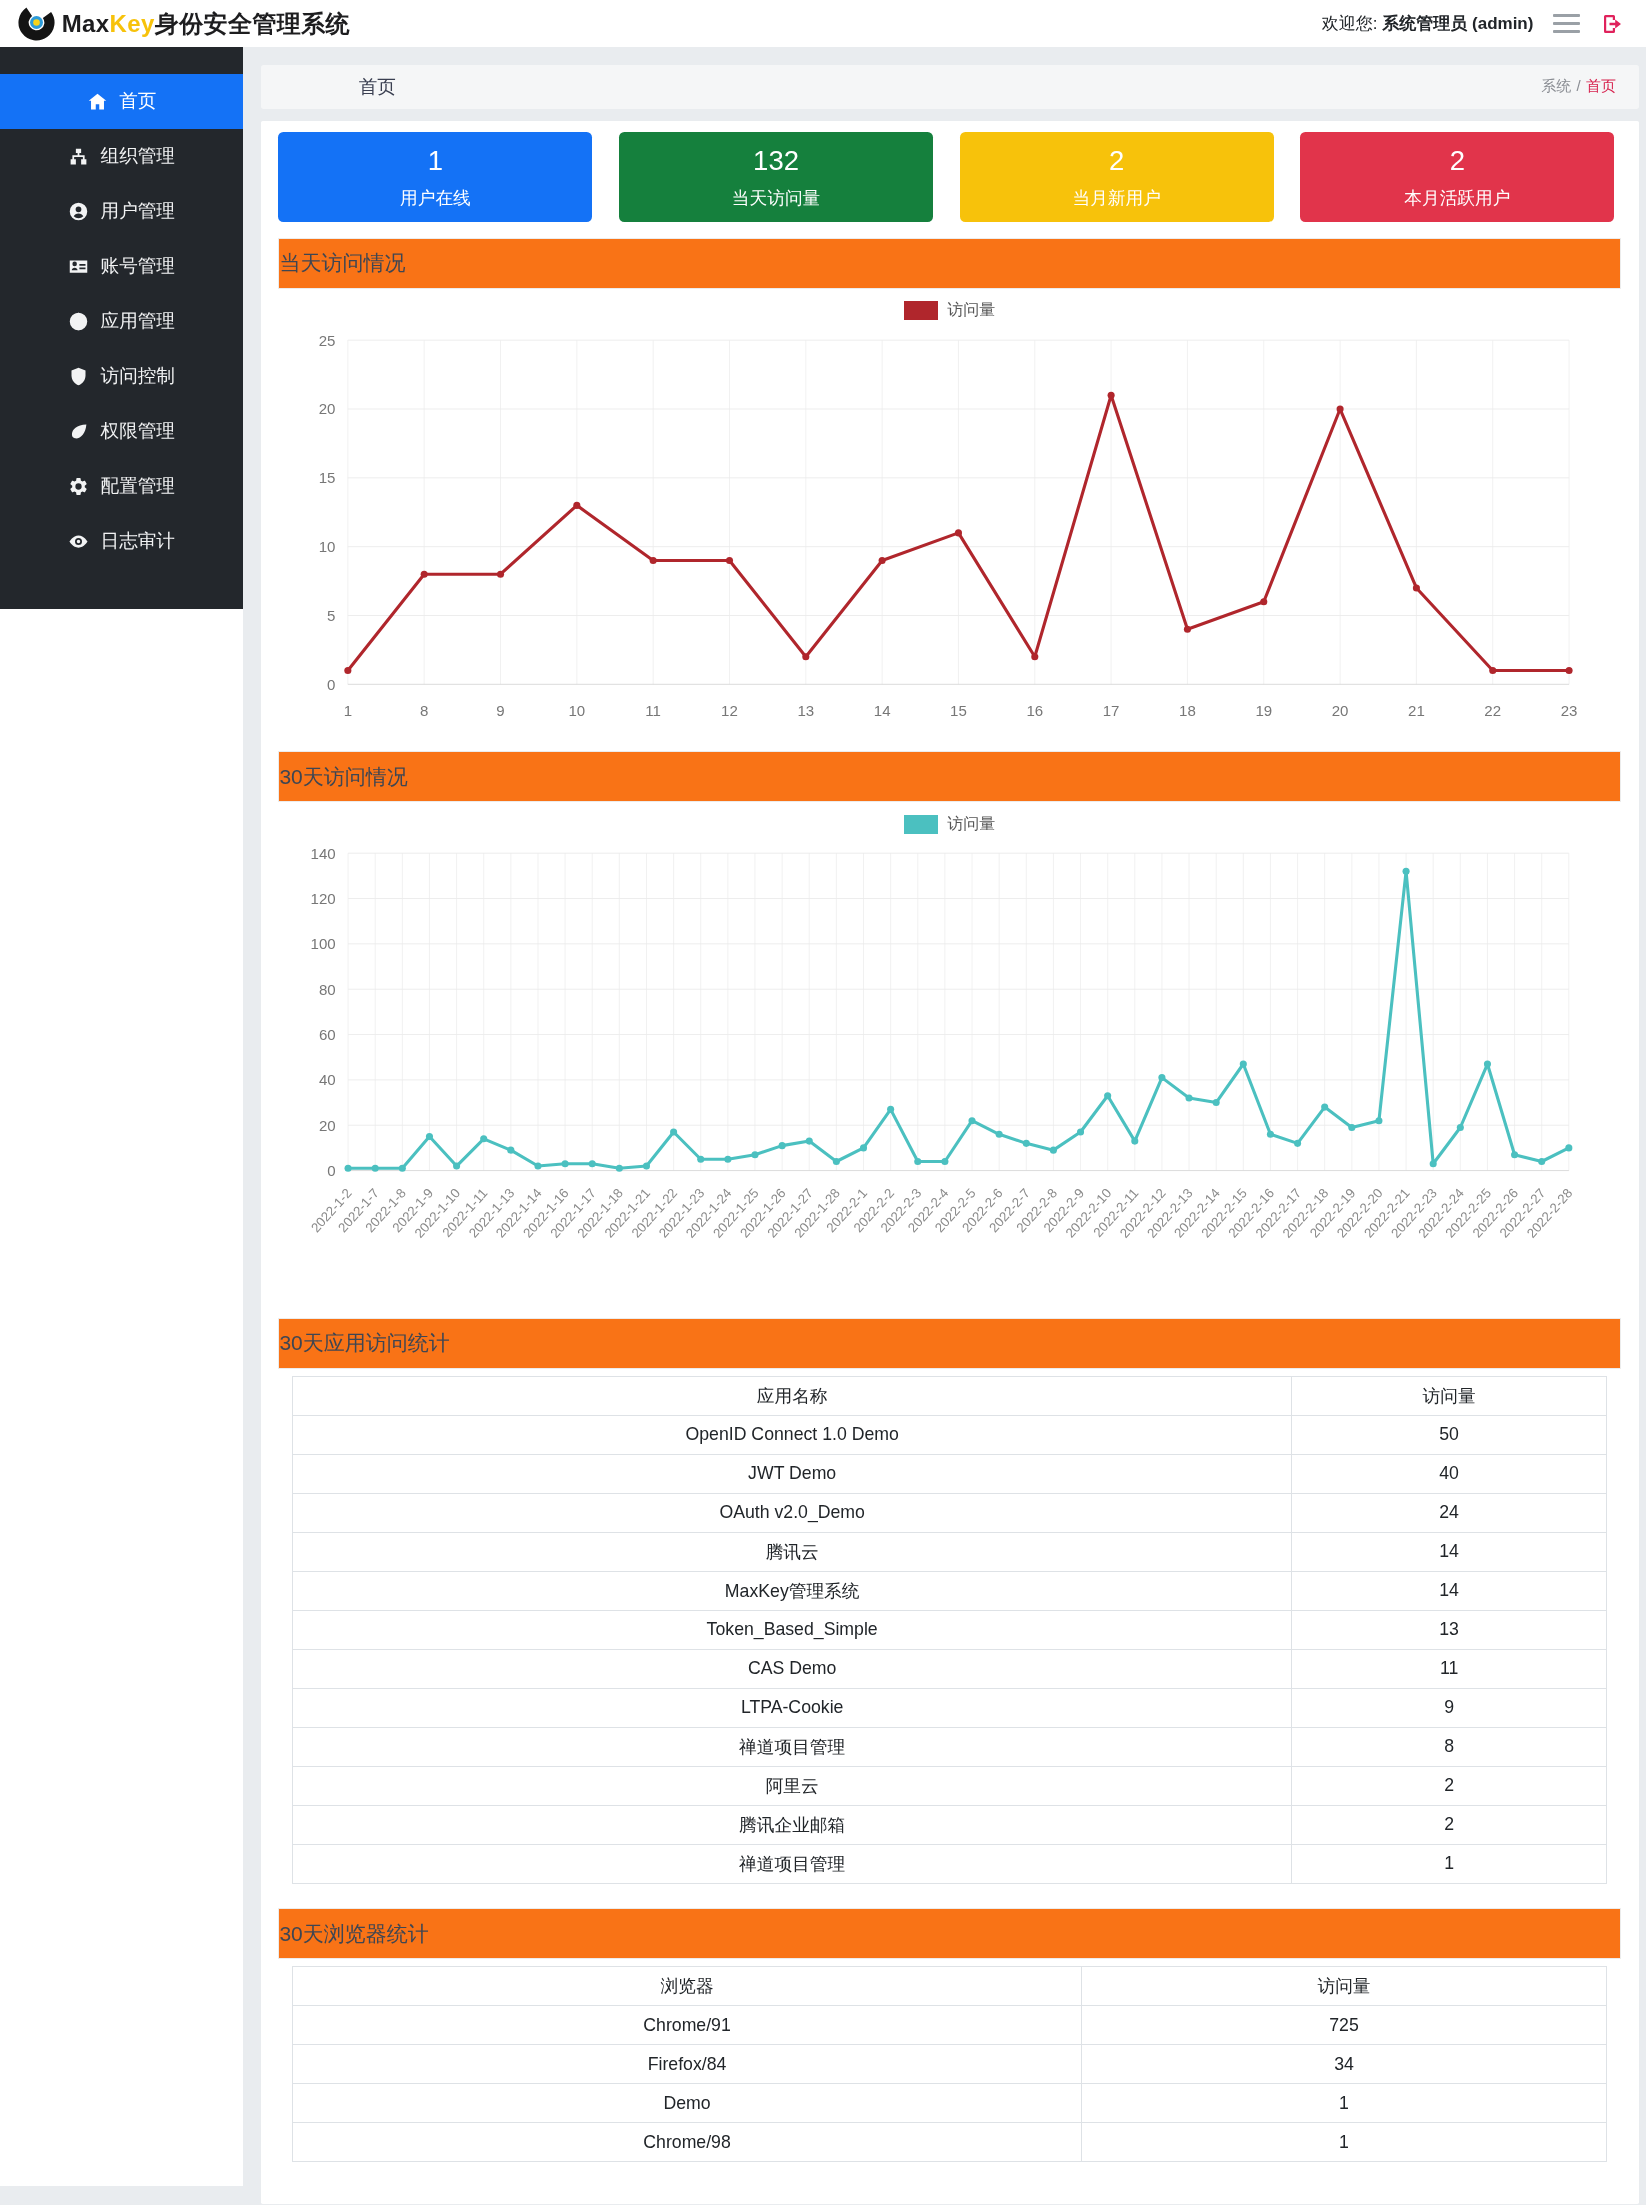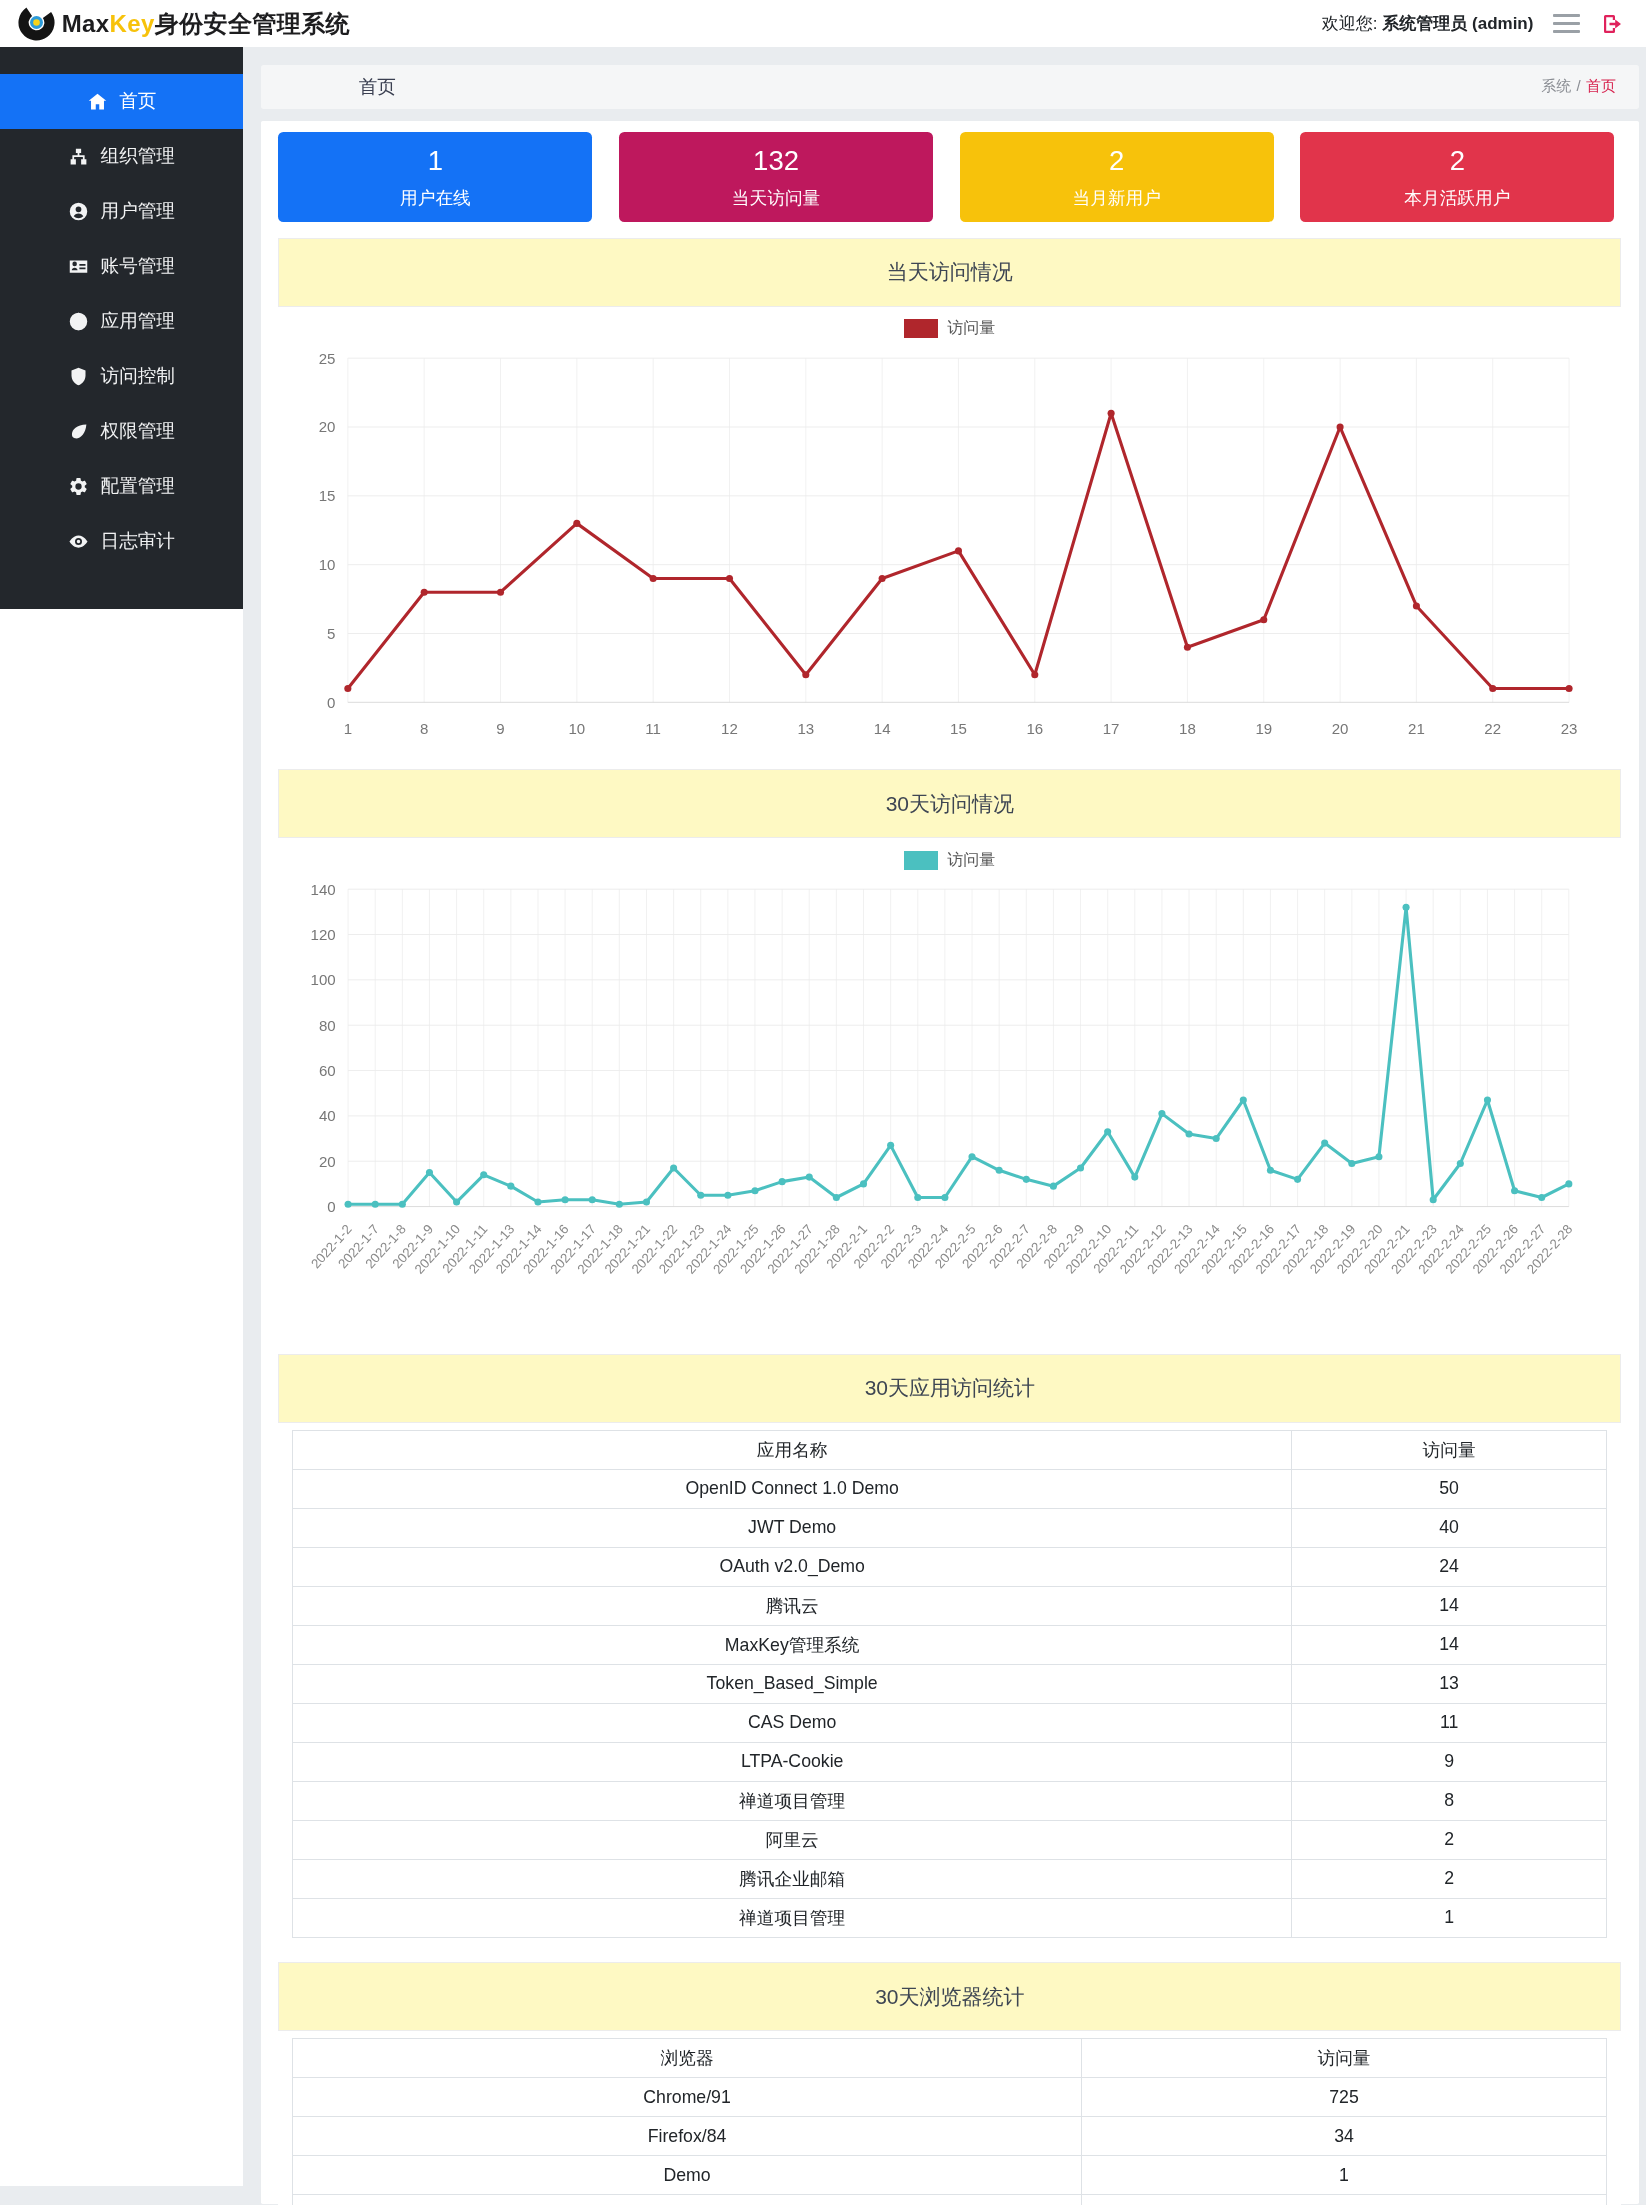--- a/index.html
+++ b/index.html
@@ -43,22 +43,22 @@
 
   
   .stat-row { display:flex; gap:26.6px; margin-bottom:16px; padding-right:7px; }
   .stat-card { flex:1; height:90px; border-radius:5.3px; color:#fff; text-align:center;
     padding-top:14px; }
   .stat-value { font-size:27.5px; line-height:30px; }
   .stat-label { font-size:17.7px; margin-top:10.6px; }
 
   
   .panel { margin-bottom:10.6px; }
-  .panel-header { background:#fef9c3; border:0.9px solid #ECECEC; height:69px;
-    display:flex; align-items:center; justify-content:center; }
+  .panel-header { background:#f97316; border:0.9px solid #ECECEC; height:51px;
+    display:flex; align-items:center; }
   .panel-title { font-size:21px; color:#3E4653; }
   .panel-body { background:#fff; padding:7px 5.3px 7px; }
   .legend-row { display:flex; align-items:center; justify-content:center; gap:8.9px; height:30px; }
   .legend-box { width:34px; height:18.6px; display:inline-block; }
   .legend-label { font-size:16px; color:#555; }
   svg.chart { display:block; }
 
   .table-body { padding:7px 14px 14px; }
   table.data-table { width:100%; border-collapse:collapse; }
   .data-table th, .data-table td { border:0.9px solid #DEE2E6; text-align:center;
@@ -182,21 +182,21 @@
       </span>
     </div>
 
     <div class="main-card">
 
       <div class="stat-row">
         <div class="stat-card" style="background: rgb(20, 114, 246);">
             <div class="stat-value">1</div>
             <div class="stat-label">用户在线</div>
           </div>
-          <div class="stat-card" style="background: #be185d;">
+          <div class="stat-card" style="background: #15803d;">
             <div class="stat-value">132</div>
             <div class="stat-label">当天访问量</div>
           </div>
           <div class="stat-card" style="background: rgb(247, 194, 11);">
             <div class="stat-value">2</div>
             <div class="stat-label">当月新用户</div>
           </div>
           <div class="stat-card" style="background: rgb(225, 52, 75);">
             <div class="stat-value">2</div>
             <div class="stat-label">本月活跃用户</div>

